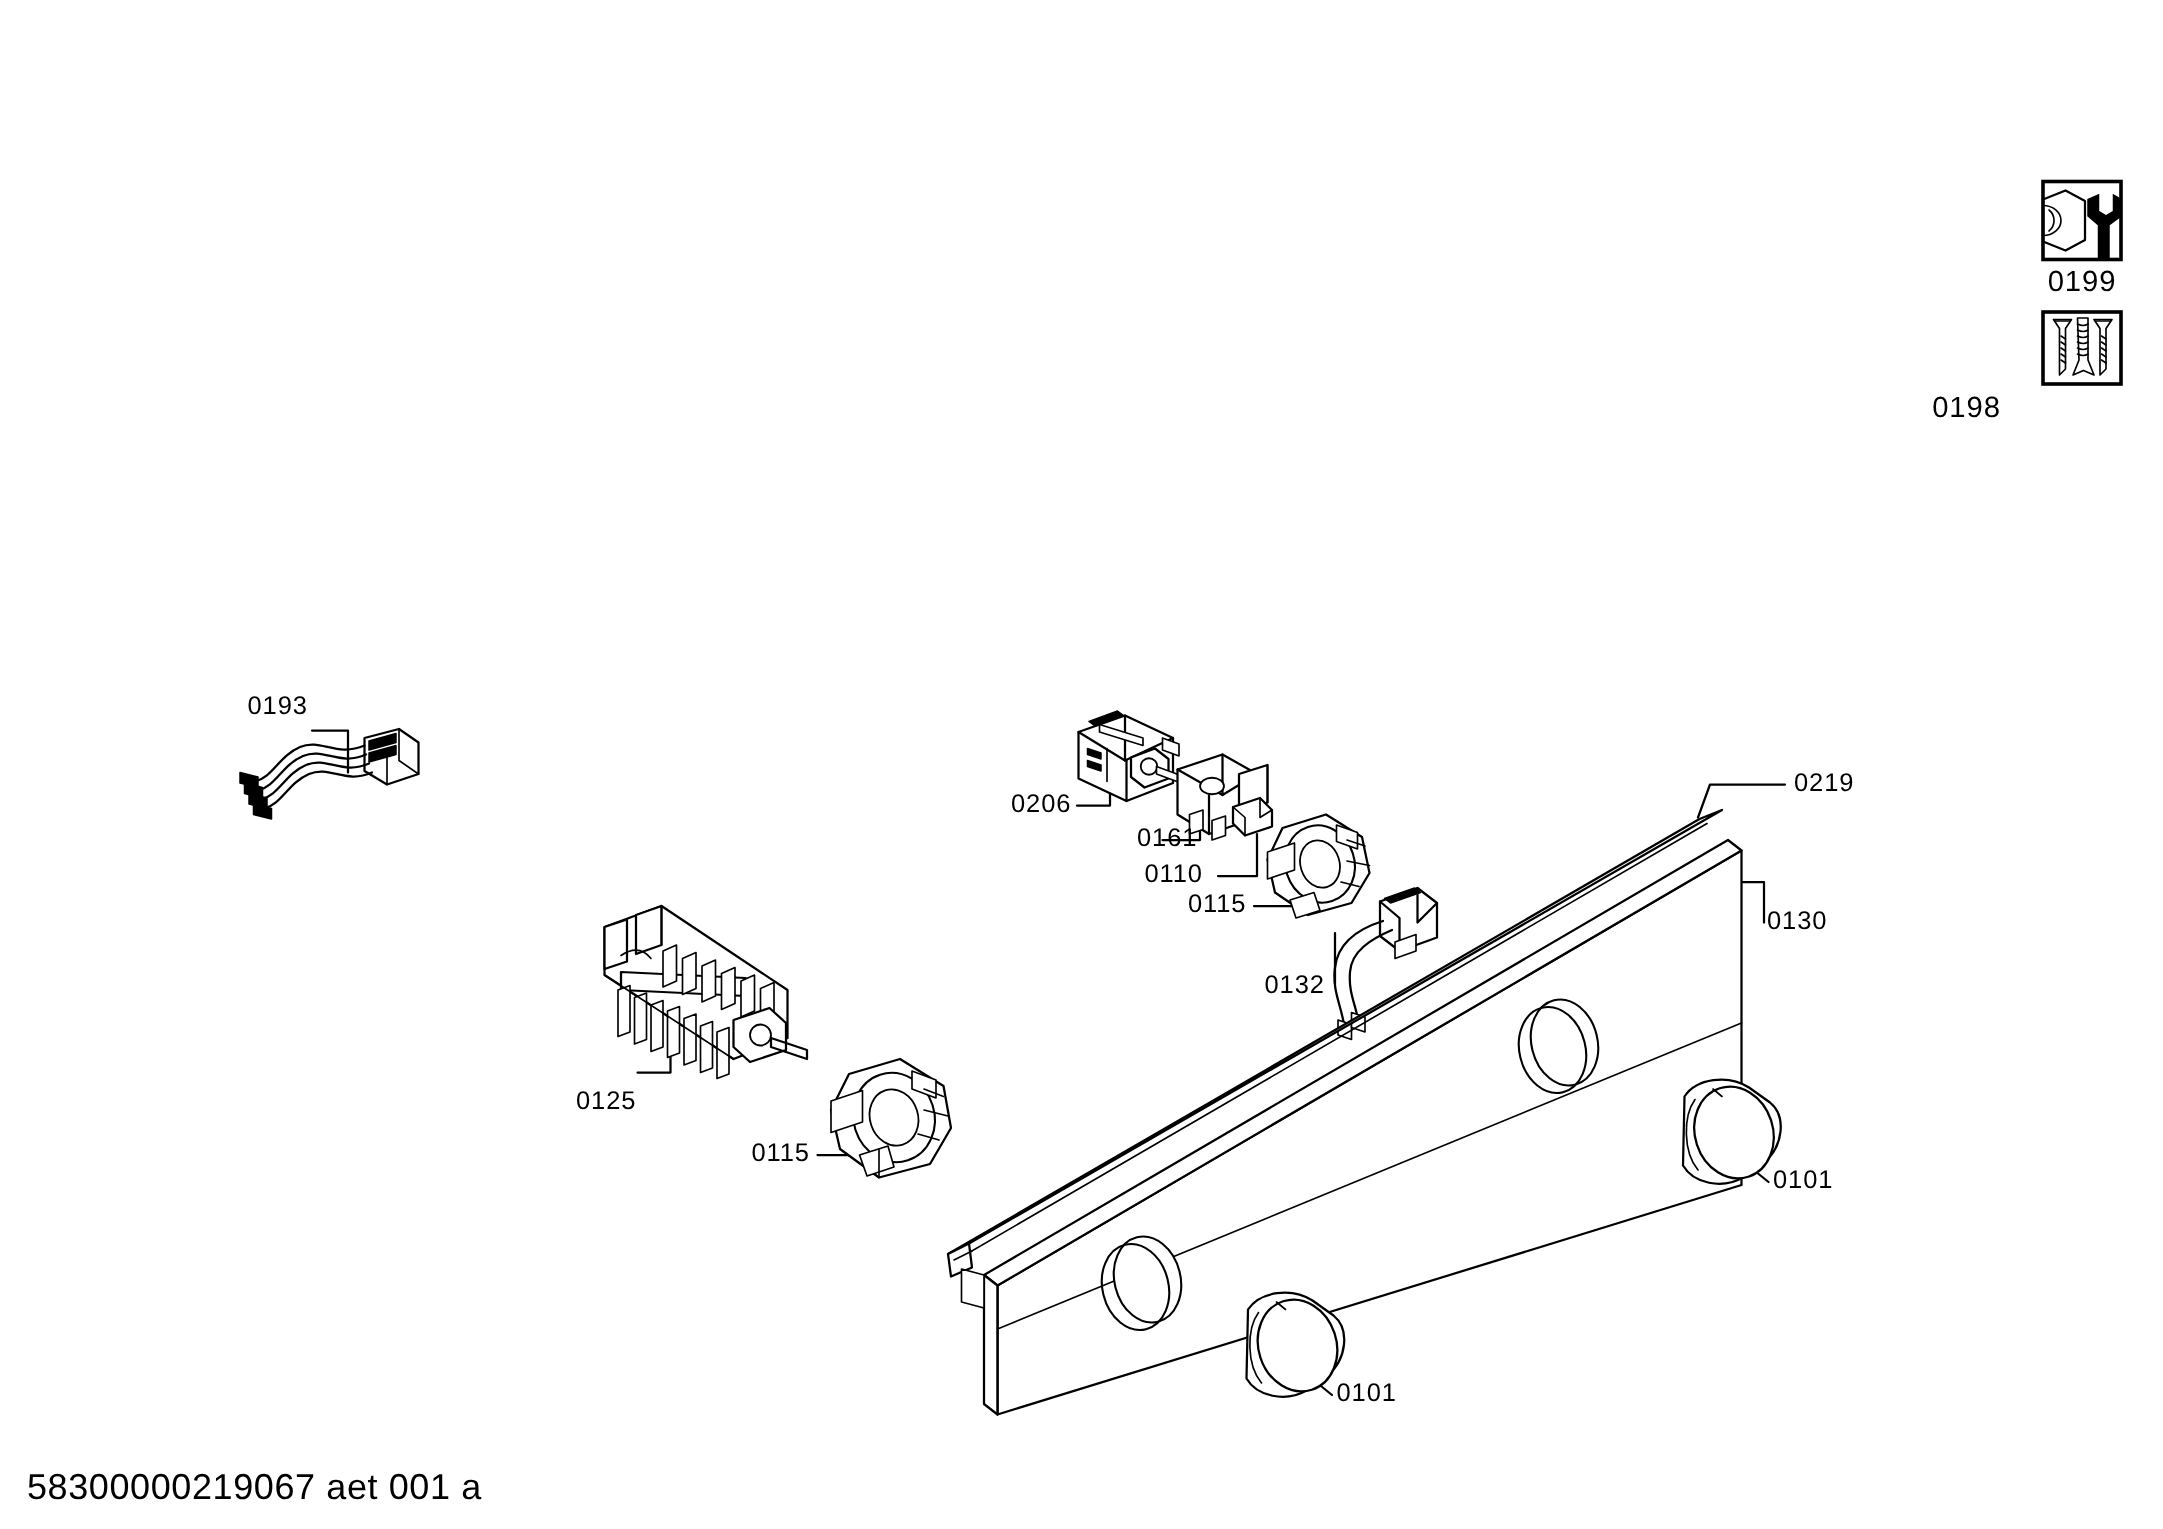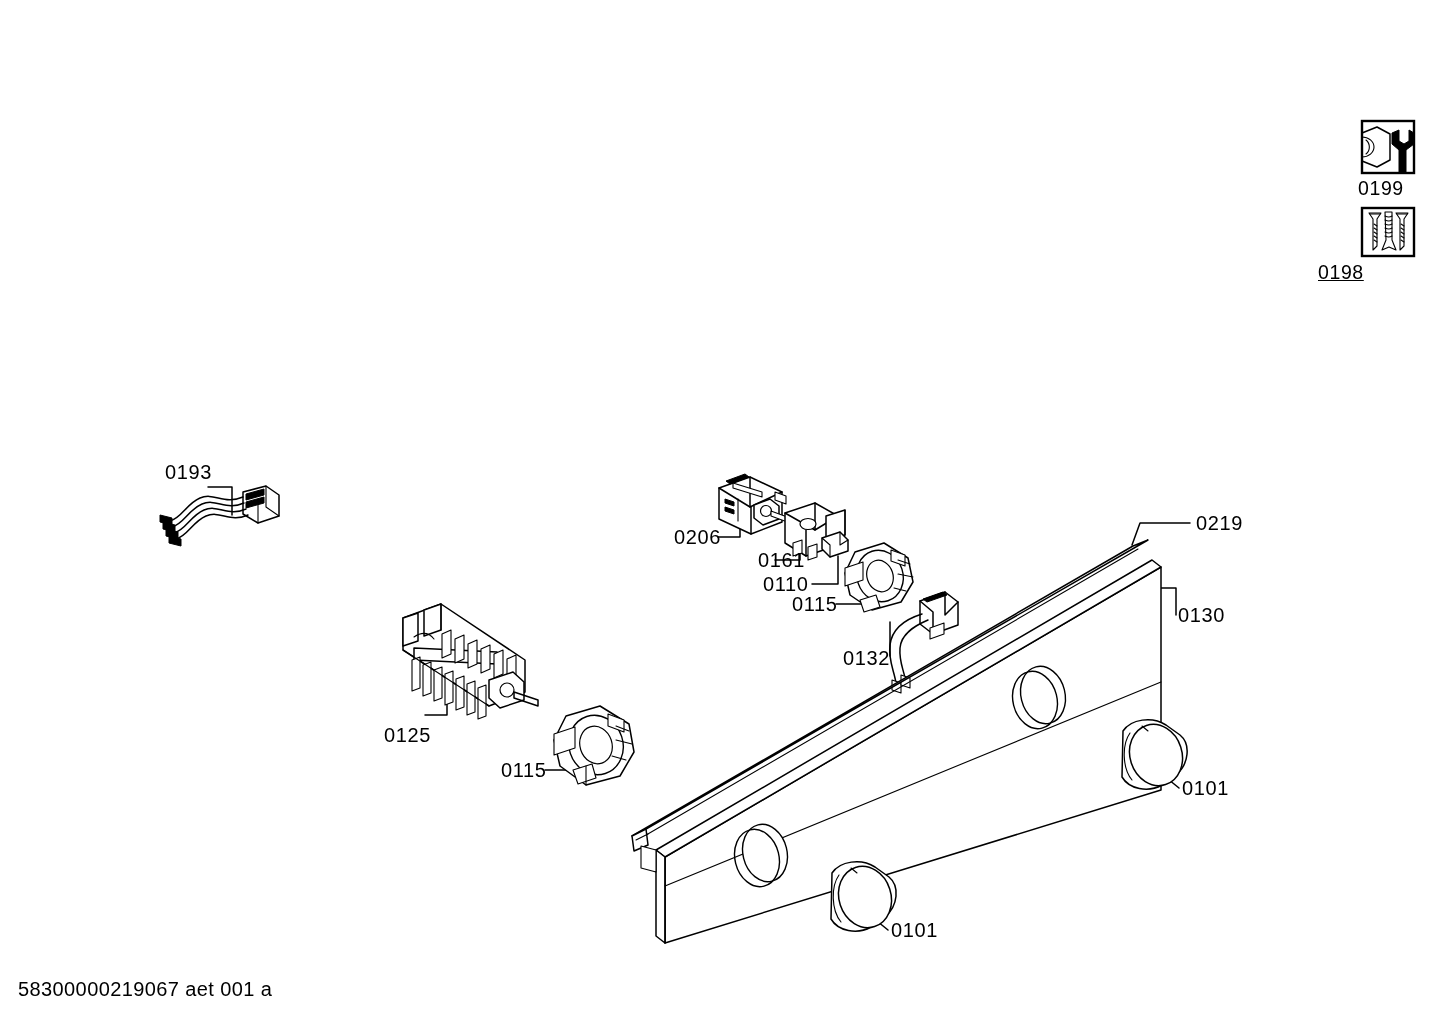--- a/index.html
+++ b/index.html
@@ -9,41 +9,42 @@
     font-family:"Liberation Sans","DejaVu Sans",sans-serif;
     color:#000;
   }
   #diagram-root{position:absolute;inset:0;}
   svg.sheet{position:absolute;left:0;top:0;width:1442px;height:1019px;}
 
   
   .callout{
     position:absolute;
     font-family:"Liberation Sans","DejaVu Sans",sans-serif;
-    font-size:20px;
+    font-size:17px;
     letter-spacing:0.6px;
     color:#000;
     white-space:nowrap;
     line-height:1;
     user-select:none;
   }
   .icon-caption{
     position:absolute;
     font-family:"Liberation Sans","DejaVu Sans",sans-serif;
     font-size:19.5px;
     letter-spacing:0.6px;
     color:#000;
     white-space:nowrap;
     line-height:1;
+    text-align:center;
   }
   .footer-code{
     position:absolute;
     left:18px;top:978px;
     font-family:"Liberation Sans","DejaVu Sans",sans-serif;
-    font-size:20px;
+    font-size:24px;
     letter-spacing:0.4px;
     color:#000;
     white-space:nowrap;
   }
 </style>
 </head>
 <body>
 
 <div id="diagram-root">
 
@@ -289,17 +290,17 @@
   <div class="callout" style="left:758px;top:550px;">0161</div>
   <div class="callout" style="left:763px;top:574px;">0110</div>
   <div class="callout" style="left:792px;top:594px;">0115</div>
   <div class="callout" style="left:843px;top:648px;">0132</div>
   <div class="callout" style="left:1196px;top:513px;">0219</div>
   <div class="callout" style="left:1178px;top:605px;">0130</div>
   <div class="callout" style="left:1182px;top:778px;">0101</div>
   <div class="callout" style="left:891px;top:920px;">0101</div>
 
   <div class="icon-caption" style="left:1358px;top:179px;width:60px;">0199</div>
-  <div class="icon-caption" style="left:1318px;top:263px;width:60px;text-decoration:underline;">0198</div>
+  <div class="icon-caption" style="left:1281px;top:263px;width:60px;">0198</div>
 
   <div class="footer-code">58300000219067 aet 001 a</div>
 
 </div>
 
 </body></html>

